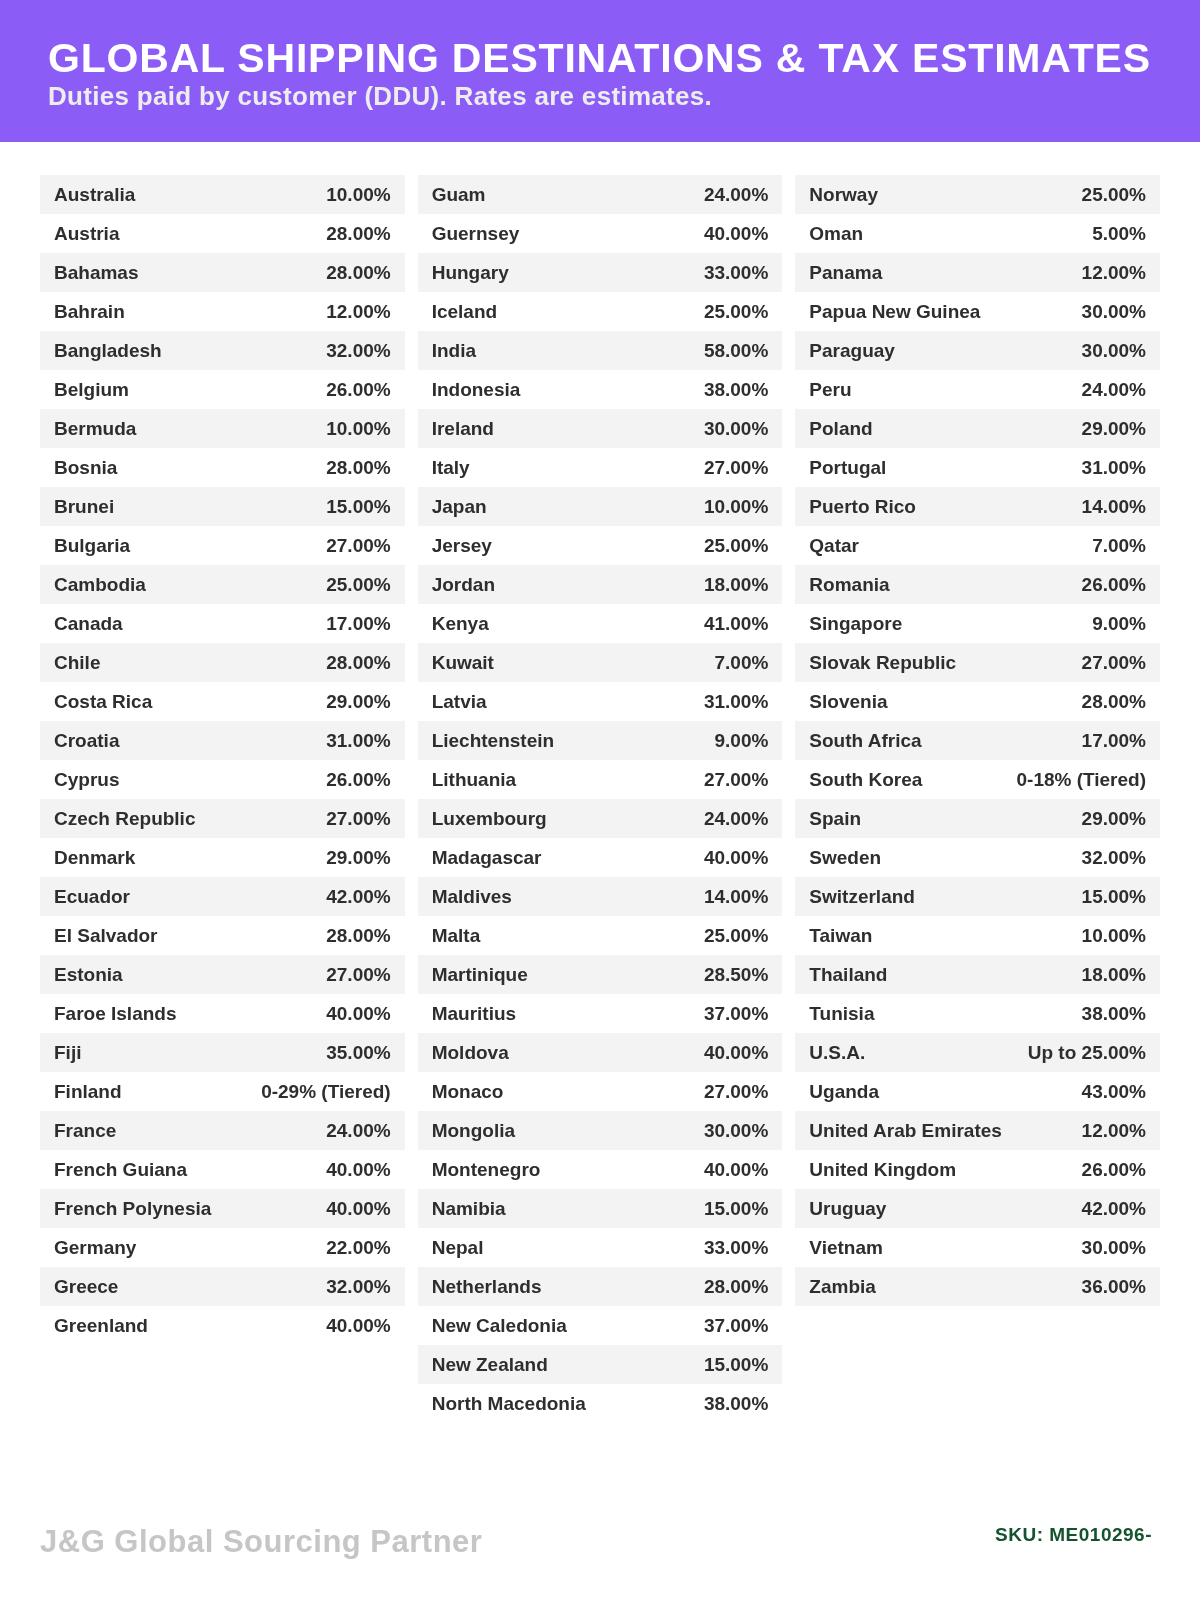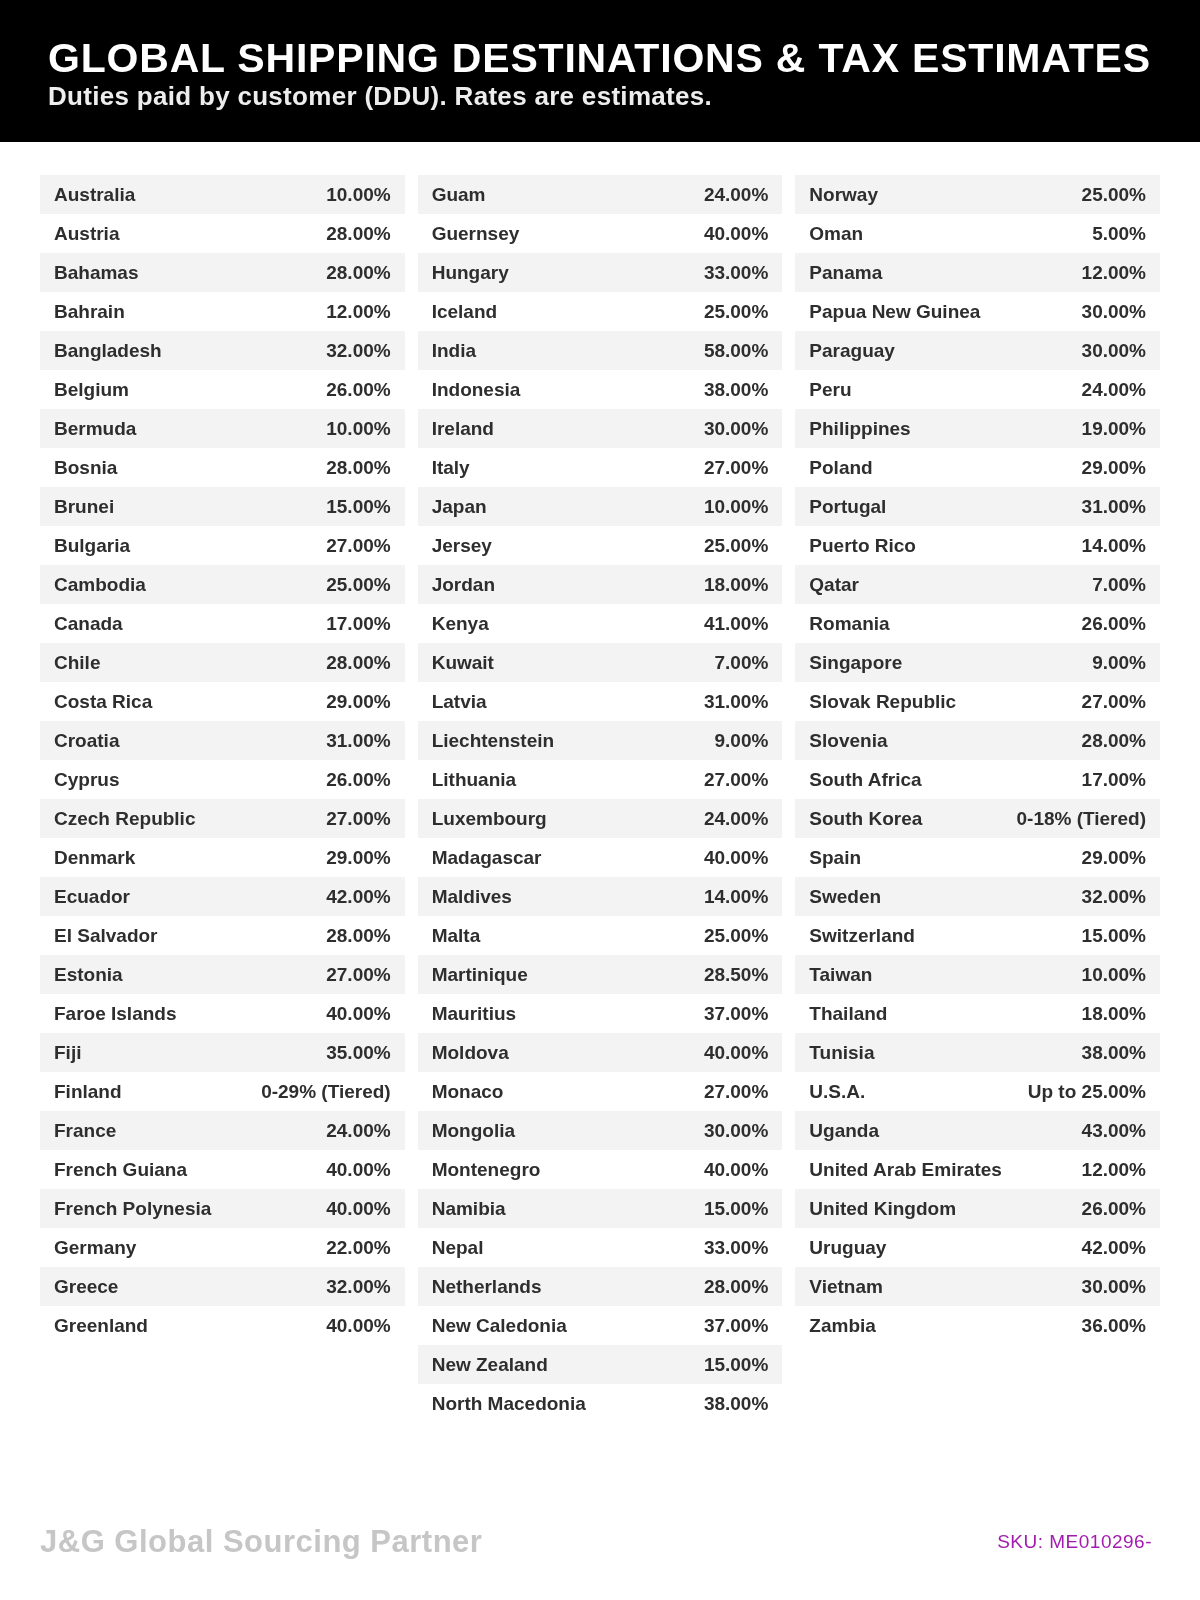--- a/index.html
+++ b/index.html
@@ -8,21 +8,21 @@
     width: 1200px;
     height: 1600px;
     position: relative;
     font-family: "Liberation Sans", "DejaVu Sans", sans-serif;
     color: #2e2e2e;
     overflow: hidden;
   }
   .page { width: 1200px; height: 1600px; position: relative; }
 
   .header {
-    background: #000000;
+    background: #8b5cf6;
     padding: 36px 48px 30px 48px;
     width: 100%;
   }
   .header h1 {
     color: #ffffff;
     font-size: 41px;
     font-weight: 800;
     letter-spacing: 0.8px;
     line-height: 1.1;
     white-space: nowrap;
@@ -58,32 +58,32 @@
   .row .country { white-space: nowrap; }
   .row .rate { white-space: nowrap; text-align: right; margin-left: 10px; }
 
   .footer {
     position: absolute;
     left: 40px;
     right: 48px;
     bottom: 40px;
     display: flex;
     justify-content: space-between;
-    align-items: center;
+    align-items: flex-start;
   }
   .brand {
     font-size: 31px;
     font-weight: 800;
     color: #c6c6c6;
     letter-spacing: 0.5px;
   }
   .sku {
     font-size: 19px;
-    font-weight: 400;
-    color: #a21caf;
+    font-weight: 700;
+    color: #14532d;
     letter-spacing: 0.5px;
   }
 </style>
 </head>
 <body>
 
 <div class="page">
 
   <header class="header">
     <h1>GLOBAL SHIPPING DESTINATIONS &amp; TAX ESTIMATES</h1>
@@ -362,24 +362,20 @@
   </div>
         <div class="row">
     <span class="country">Paraguay</span>
     <span class="rate">30.00%</span>
   </div>
         <div class="row">
     <span class="country">Peru</span>
     <span class="rate">24.00%</span>
   </div>
         <div class="row">
-    <span class="country">Philippines</span>
-    <span class="rate">19.00%</span>
-  </div>
-        <div class="row">
     <span class="country">Poland</span>
     <span class="rate">29.00%</span>
   </div>
         <div class="row">
     <span class="country">Portugal</span>
     <span class="rate">31.00%</span>
   </div>
         <div class="row">
     <span class="country">Puerto Rico</span>
     <span class="rate">14.00%</span>

